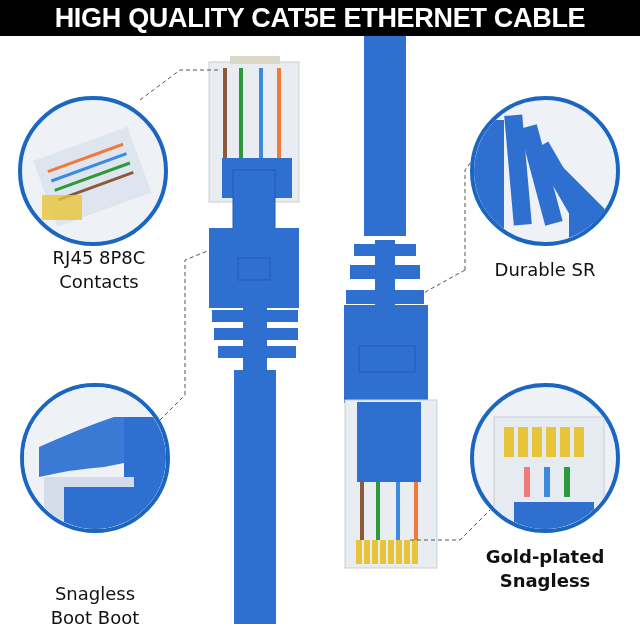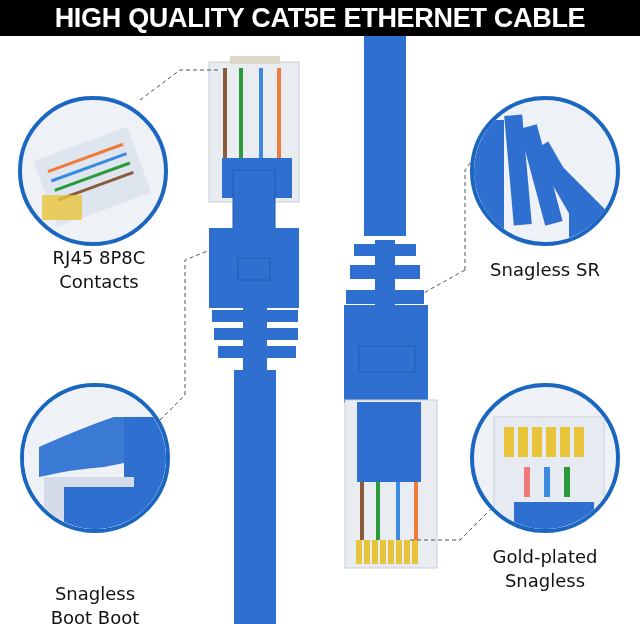--- a/index.html
+++ b/index.html
@@ -93,21 +93,21 @@
       <rect x="0" y="20" width="30" height="130"></rect>
       <rect x="35" y="15" width="18" height="110" transform="rotate(-5 44 70)"></rect>
       <rect x="58" y="25" width="18" height="100" transform="rotate(-15 67 75)"></rect>
       <rect x="80" y="40" width="18" height="90" transform="rotate(-30 89 85)"></rect>
       <rect x="100" y="60" width="18" height="80" transform="rotate(-45 109 100)"></rect>
       <rect x="95" y="110" width="35" height="50"></rect>
     </g>
   </svg>
 </div>
 <div class="label" style="left:470px;top:258px;width:150px;">
-  <div>Snagless SR</div>
+  <div>Durable SR</div>
 </div>
 
 <div class="circle" style="left:20px;top:383px;">
   <svg width="150" height="150" style="left:0;top:0;">
     <rect x="0" y="0" width="150" height="150" fill="#eef1f5"></rect>
     <path d="M15 60 Q60 40 90 30 L130 30 L130 70 L80 80 Q50 82 15 90 Z" fill="#3a7ad4"></path>
     <rect x="100" y="30" width="45" height="120" fill="#2f6fcf"></rect>
     <rect x="20" y="90" width="90" height="60" fill="#d4dcea"></rect>
     <rect x="40" y="100" width="70" height="50" fill="#2f6fcf"></rect>
   </svg>
@@ -127,16 +127,16 @@
         <rect x="72" y="40" width="10" height="30"></rect>
       <rect x="86" y="40" width="10" height="30"></rect>
         <rect x="100" y="40" width="10" height="30"></rect>
     </g>
     <rect x="50" y="80" width="6" height="30" fill="#f07a7a"></rect>
     <rect x="70" y="80" width="6" height="30" fill="#3a8ae0"></rect>
     <rect x="90" y="80" width="6" height="30" fill="#2a9a3a"></rect>
     <rect x="40" y="115" width="80" height="30" fill="#2f6fcf"></rect>
   </svg>
 </div>
-<div class="label" style="left:460px;top:545px;width:170px;">
+<div class="label" style="left:460px;top:545px;width:170px;font-weight:bold;">
   <div>Gold-plated</div>
   <div>Snagless</div>
 </div>
 
 </body></html>

